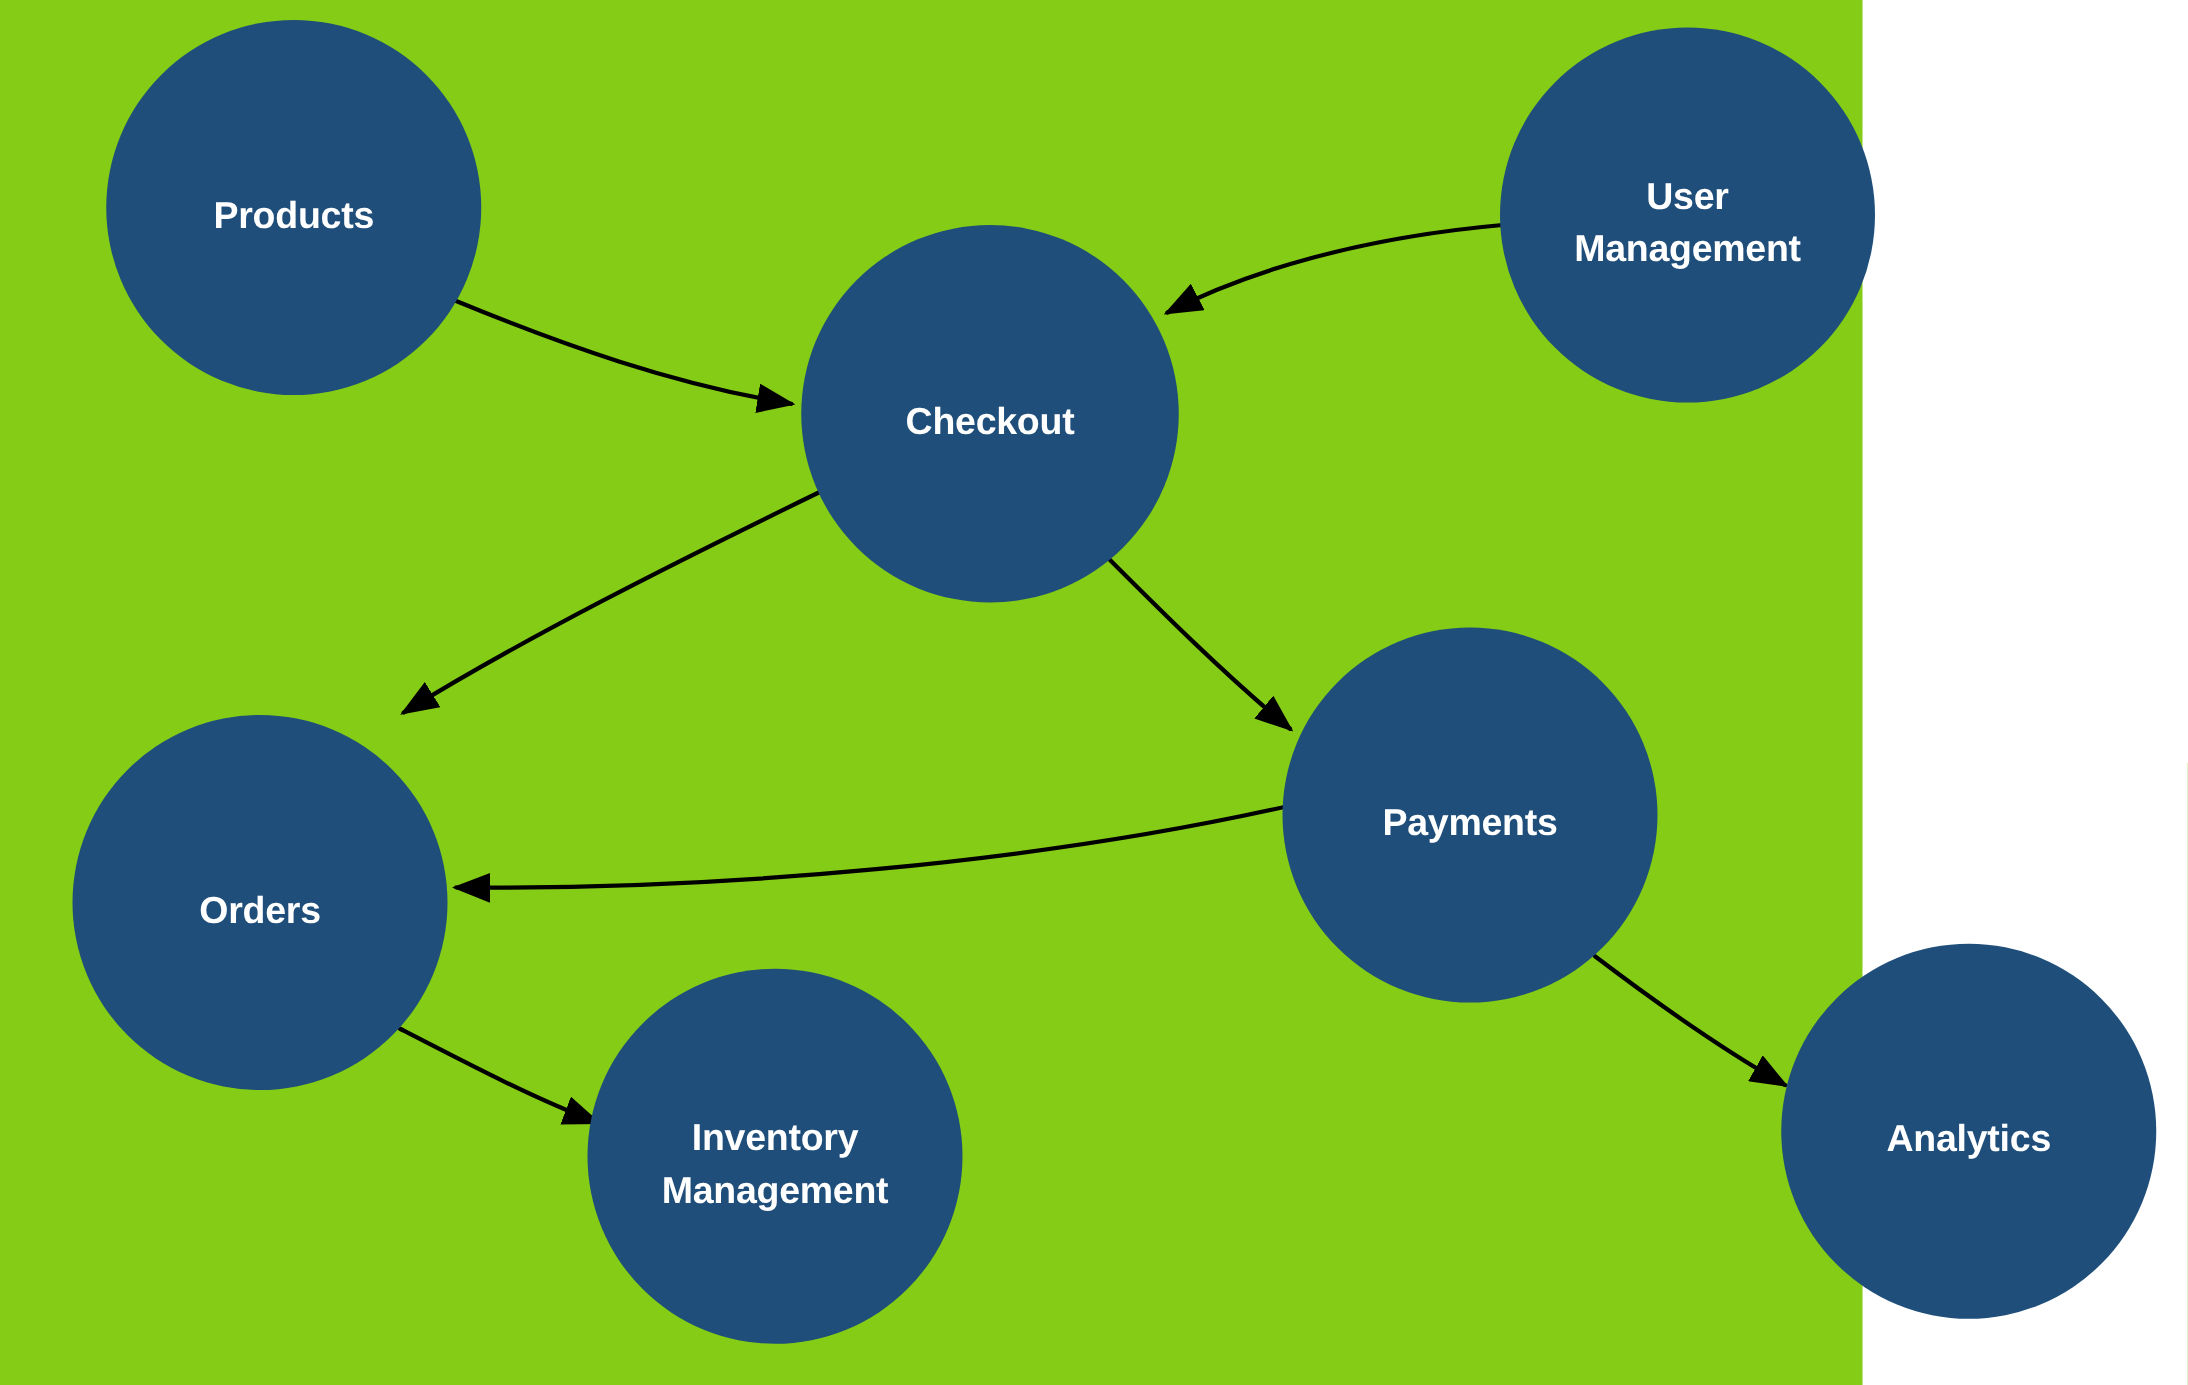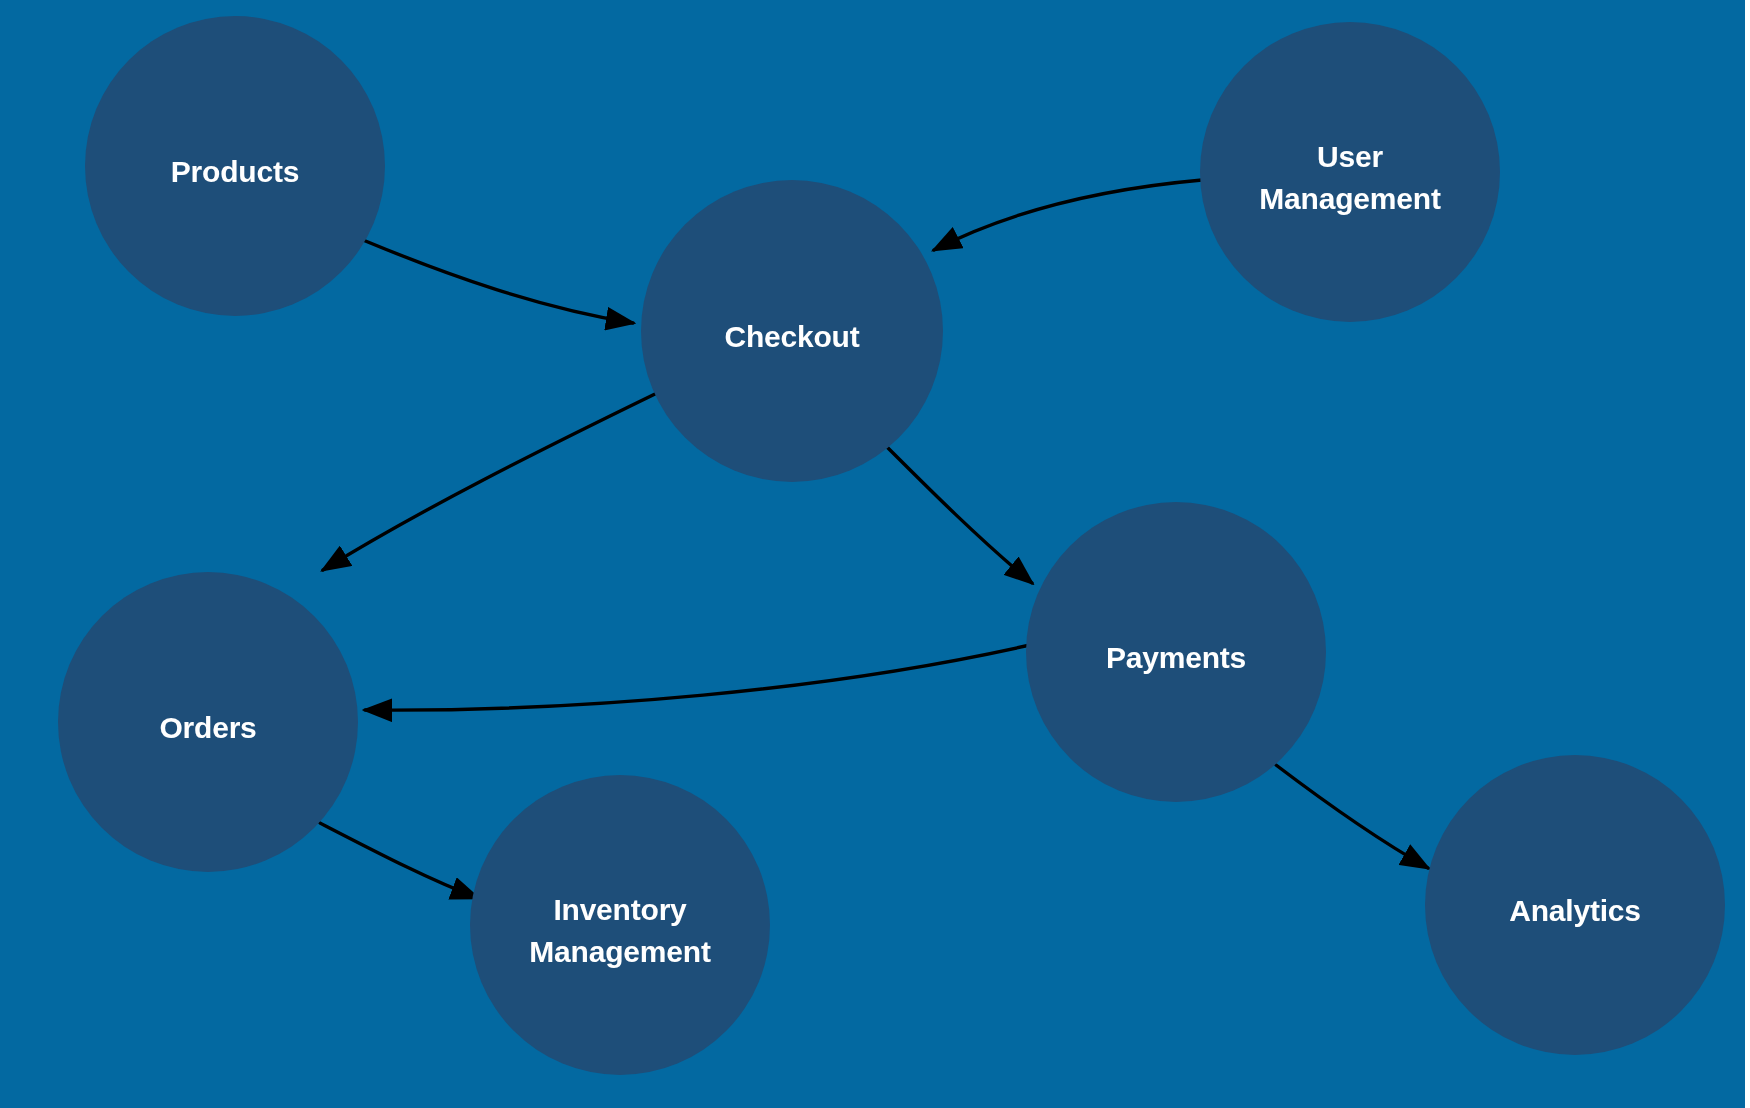--- a/index.html
+++ b/index.html
@@ -8,23 +8,23 @@
     background: #ffffff;
   }
   body {
     width: 1750px;
     height: 1108px;
     font-family: "Liberation Sans", sans-serif;
     overflow: hidden;
   }
   #canvas-root {
     position: relative;
-    width: 1745px;
+    width: 1490px;
     height: 1108px;
-    background: #0369a1;
+    background: #84cc16;
   }
   #graph-svg {
     position: absolute;
     top: 0;
     left: 0;
     width: 1750px;
     height: 1108px;
   }
   .node-circle {
     stroke: none;

